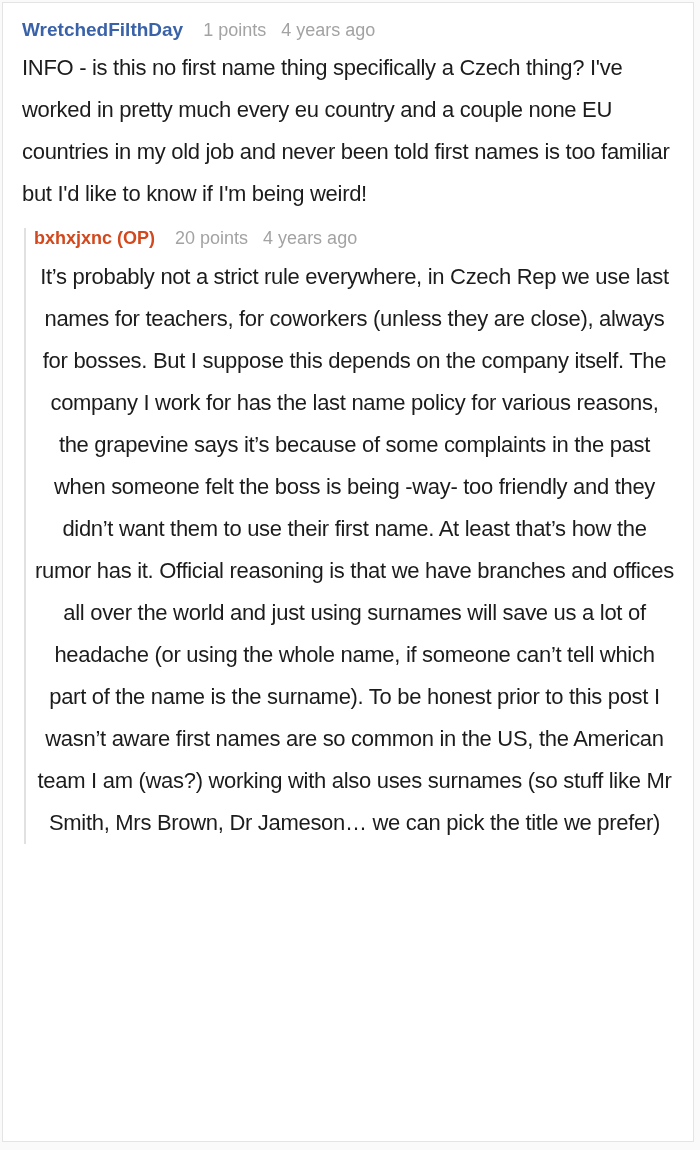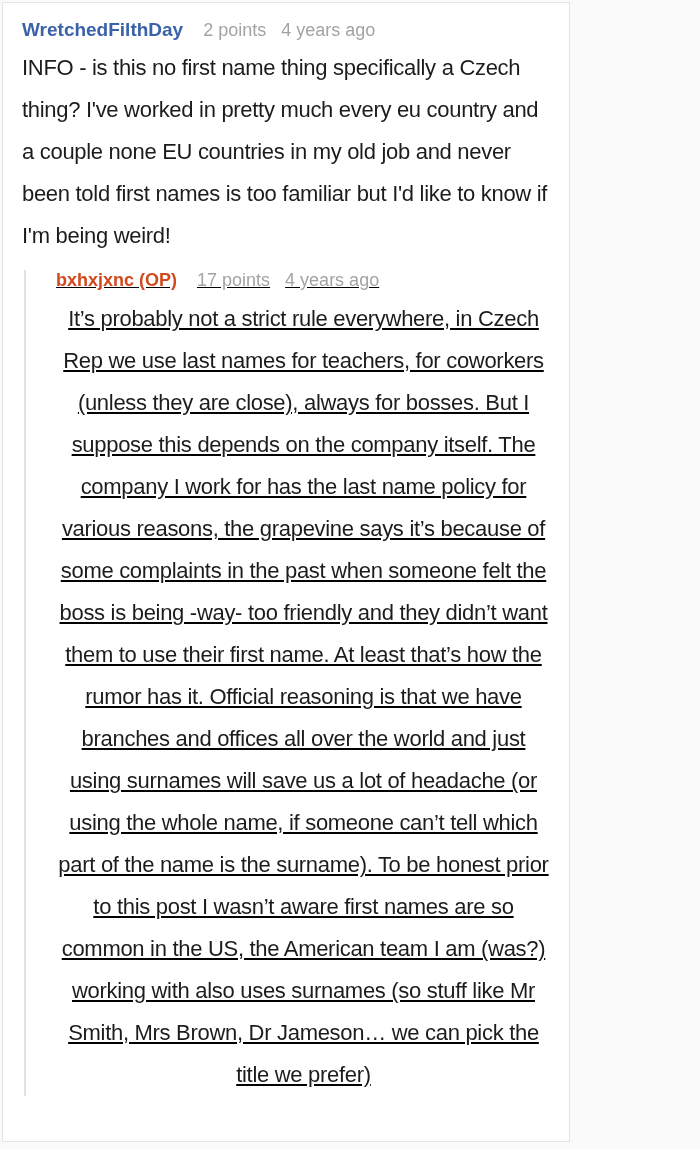--- a/index.html
+++ b/index.html
@@ -8,21 +8,21 @@
     width: 700px;
     height: 1150px;
     background: #fafafa;
     font-family: "Liberation Sans", sans-serif;
     overflow: hidden;
   }
   .card {
     position: absolute;
     left: 2px;
     top: 2px;
-    width: 568px;
+    width: 692px;
     height: 1140px;
     background: #ffffff;
     border: 1px solid #e4e4e4;
     box-sizing: border-box;
     padding: 16px 18px 0 19px;
     overflow: hidden;
   }
   .comment-header {
     display: flex;
     align-items: baseline;
@@ -56,49 +56,48 @@
     display: flex;
     margin-top: 13px;
     margin-left: 2px;
   }
   .thread-line {
     flex: 0 0 2px;
     background: #e1e1e1;
     cursor: pointer;
   }
   .reply-content {
-    margin-left: 30px;
+    margin-left: 8px;
     flex: 1 1 auto;
     min-width: 0;
-    text-decoration: underline;
   }
   .reply-content .comment-body {
     margin-top: 7px;
     text-align: center;
   }
 </style>
 </head>
 <body>
 
 <div class="card">
 
   <div class="comment">
     <div class="comment-header">
       <a class="username">WretchedFilthDay</a>
-      <span class="meta points">2 points</span>
+      <span class="meta points">1 points</span>
       <span class="meta age">4 years ago</span>
     </div>
     <div class="comment-body">INFO - is this no first name thing specifically a Czech thing? I've worked in pretty much every eu country and a couple none EU countries in my old job and never been told first names is too familiar but I'd like to know if I'm being weird!</div>
 
     <div class="reply-block">
       <div class="thread-line"></div>
       <div class="reply-content">
         <div class="comment-header">
           <a class="username">bxhxjxnc (OP)</a>
-          <span class="meta points">17 points</span>
+          <span class="meta points">20 points</span>
           <span class="meta age">4 years ago</span>
         </div>
         <div class="comment-body">It’s probably not a strict rule everywhere, in Czech Rep we use last names for teachers, for coworkers (unless they are close), always for bosses. But I suppose this depends on the company itself. The company I work for has the last name policy for various reasons, the grapevine says it’s because of some complaints in the past when someone felt the boss is being -way- too friendly and they didn’t want them to use their first name. At least that’s how the rumor has it. Official reasoning is that we have branches and offices all over the world and just using surnames will save us a lot of headache (or using the whole name, if someone can’t tell which part of the name is the surname). To be honest prior to this post I wasn’t aware first names are so common in the US, the American team I am (was?) working with also uses surnames (so stuff like Mr Smith, Mrs Brown, Dr Jameson… we can pick the title we prefer)</div>
       </div>
     </div>
   </div>
 
 </div>
 
 </body></html>

